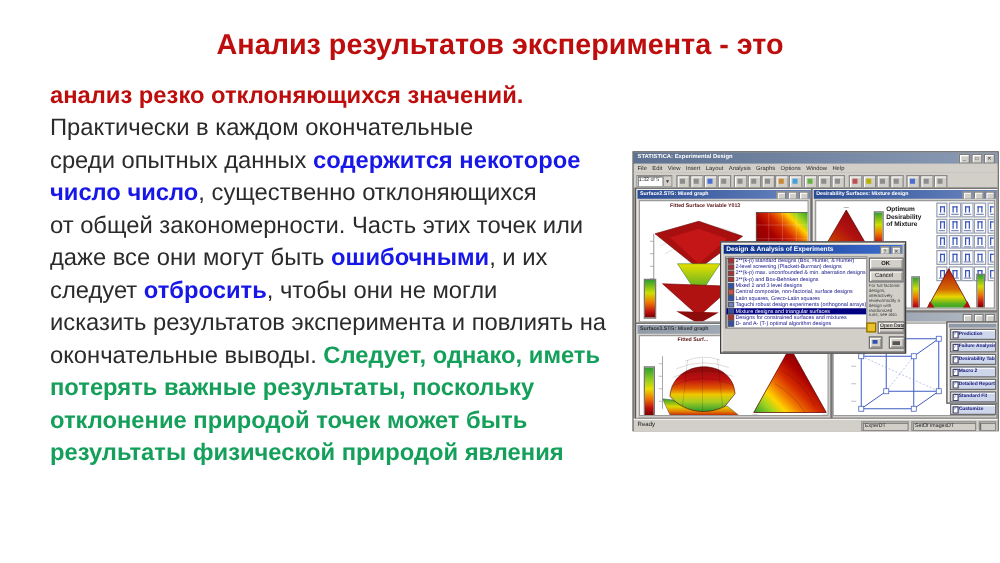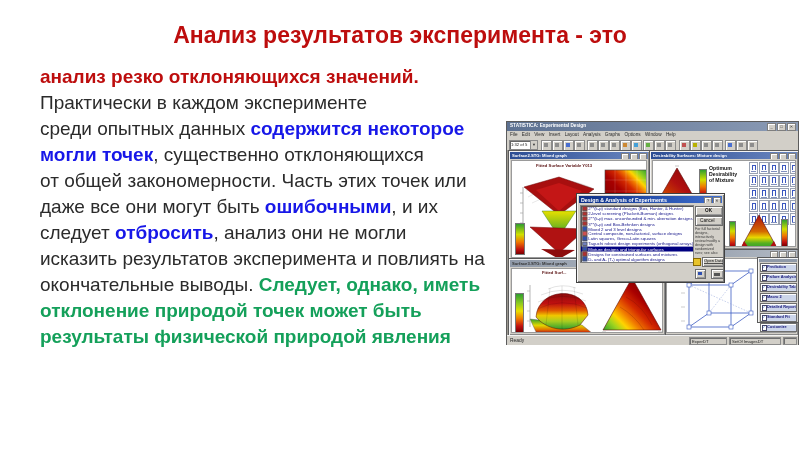--- a/index.html
+++ b/index.html
@@ -85,28 +85,29 @@
         box-shadow:inset 1px 1px 0 #6e6e6e;overflow:hidden;}
 </style>
 </head>
 <body>
 
 <div id="slide">
 
   <div id="title">Анализ результатов эксперимента - это</div>
   <div id="para">
       <div class="pline"><span class="run-r">анализ резко отклоняющихся значений.</span></div>
-      <div class="pline"><span class="run-k">Практически в каждом эксперименте</span></div>
+      <div class="pline"><span class="run-k">Практически в каждом окончательные</span></div>
       <div class="pline"><span class="run-k">среди опытных данных </span><span class="run-b">содержится некоторое</span></div>
-      <div class="pline"><span class="run-b">могли точек</span><span class="run-k">, существенно отклоняющихся</span></div>
+      <div class="pline"><span class="run-b">число число</span><span class="run-k">, существенно отклоняющихся</span></div>
       <div class="pline"><span class="run-k">от общей закономерности. Часть этих точек или</span></div>
       <div class="pline"><span class="run-k">даже все они могут быть </span><span class="run-b">ошибочными</span><span class="run-k">, и их</span></div>
-      <div class="pline"><span class="run-k">следует </span><span class="run-b">отбросить</span><span class="run-k">, анализ они не могли</span></div>
+      <div class="pline"><span class="run-k">следует </span><span class="run-b">отбросить</span><span class="run-k">, чтобы они не могли</span></div>
       <div class="pline"><span class="run-k">исказить результатов эксперимента и повлиять на</span></div>
       <div class="pline"><span class="run-k">окончательные выводы. </span><span class="run-g">Следует, однако, иметь</span></div>
+      <div class="pline"><span class="run-g">потерять важные результаты, поскольку</span></div>
       <div class="pline"><span class="run-g">отклонение природой точек может быть</span></div>
       <div class="pline"><span class="run-g">результаты физической природой явления</span></div>
     </div>
 
   <div id="shot">
 
     <div id="tbar">
       <div class="mi" style="left:3px;top:1px;font-size:6.5px;transform:scale(.72);">STATISTICA: Experimental Design</div>
       <div class="wctl" style="right:2px;">
         <div class="wb">_</div>

